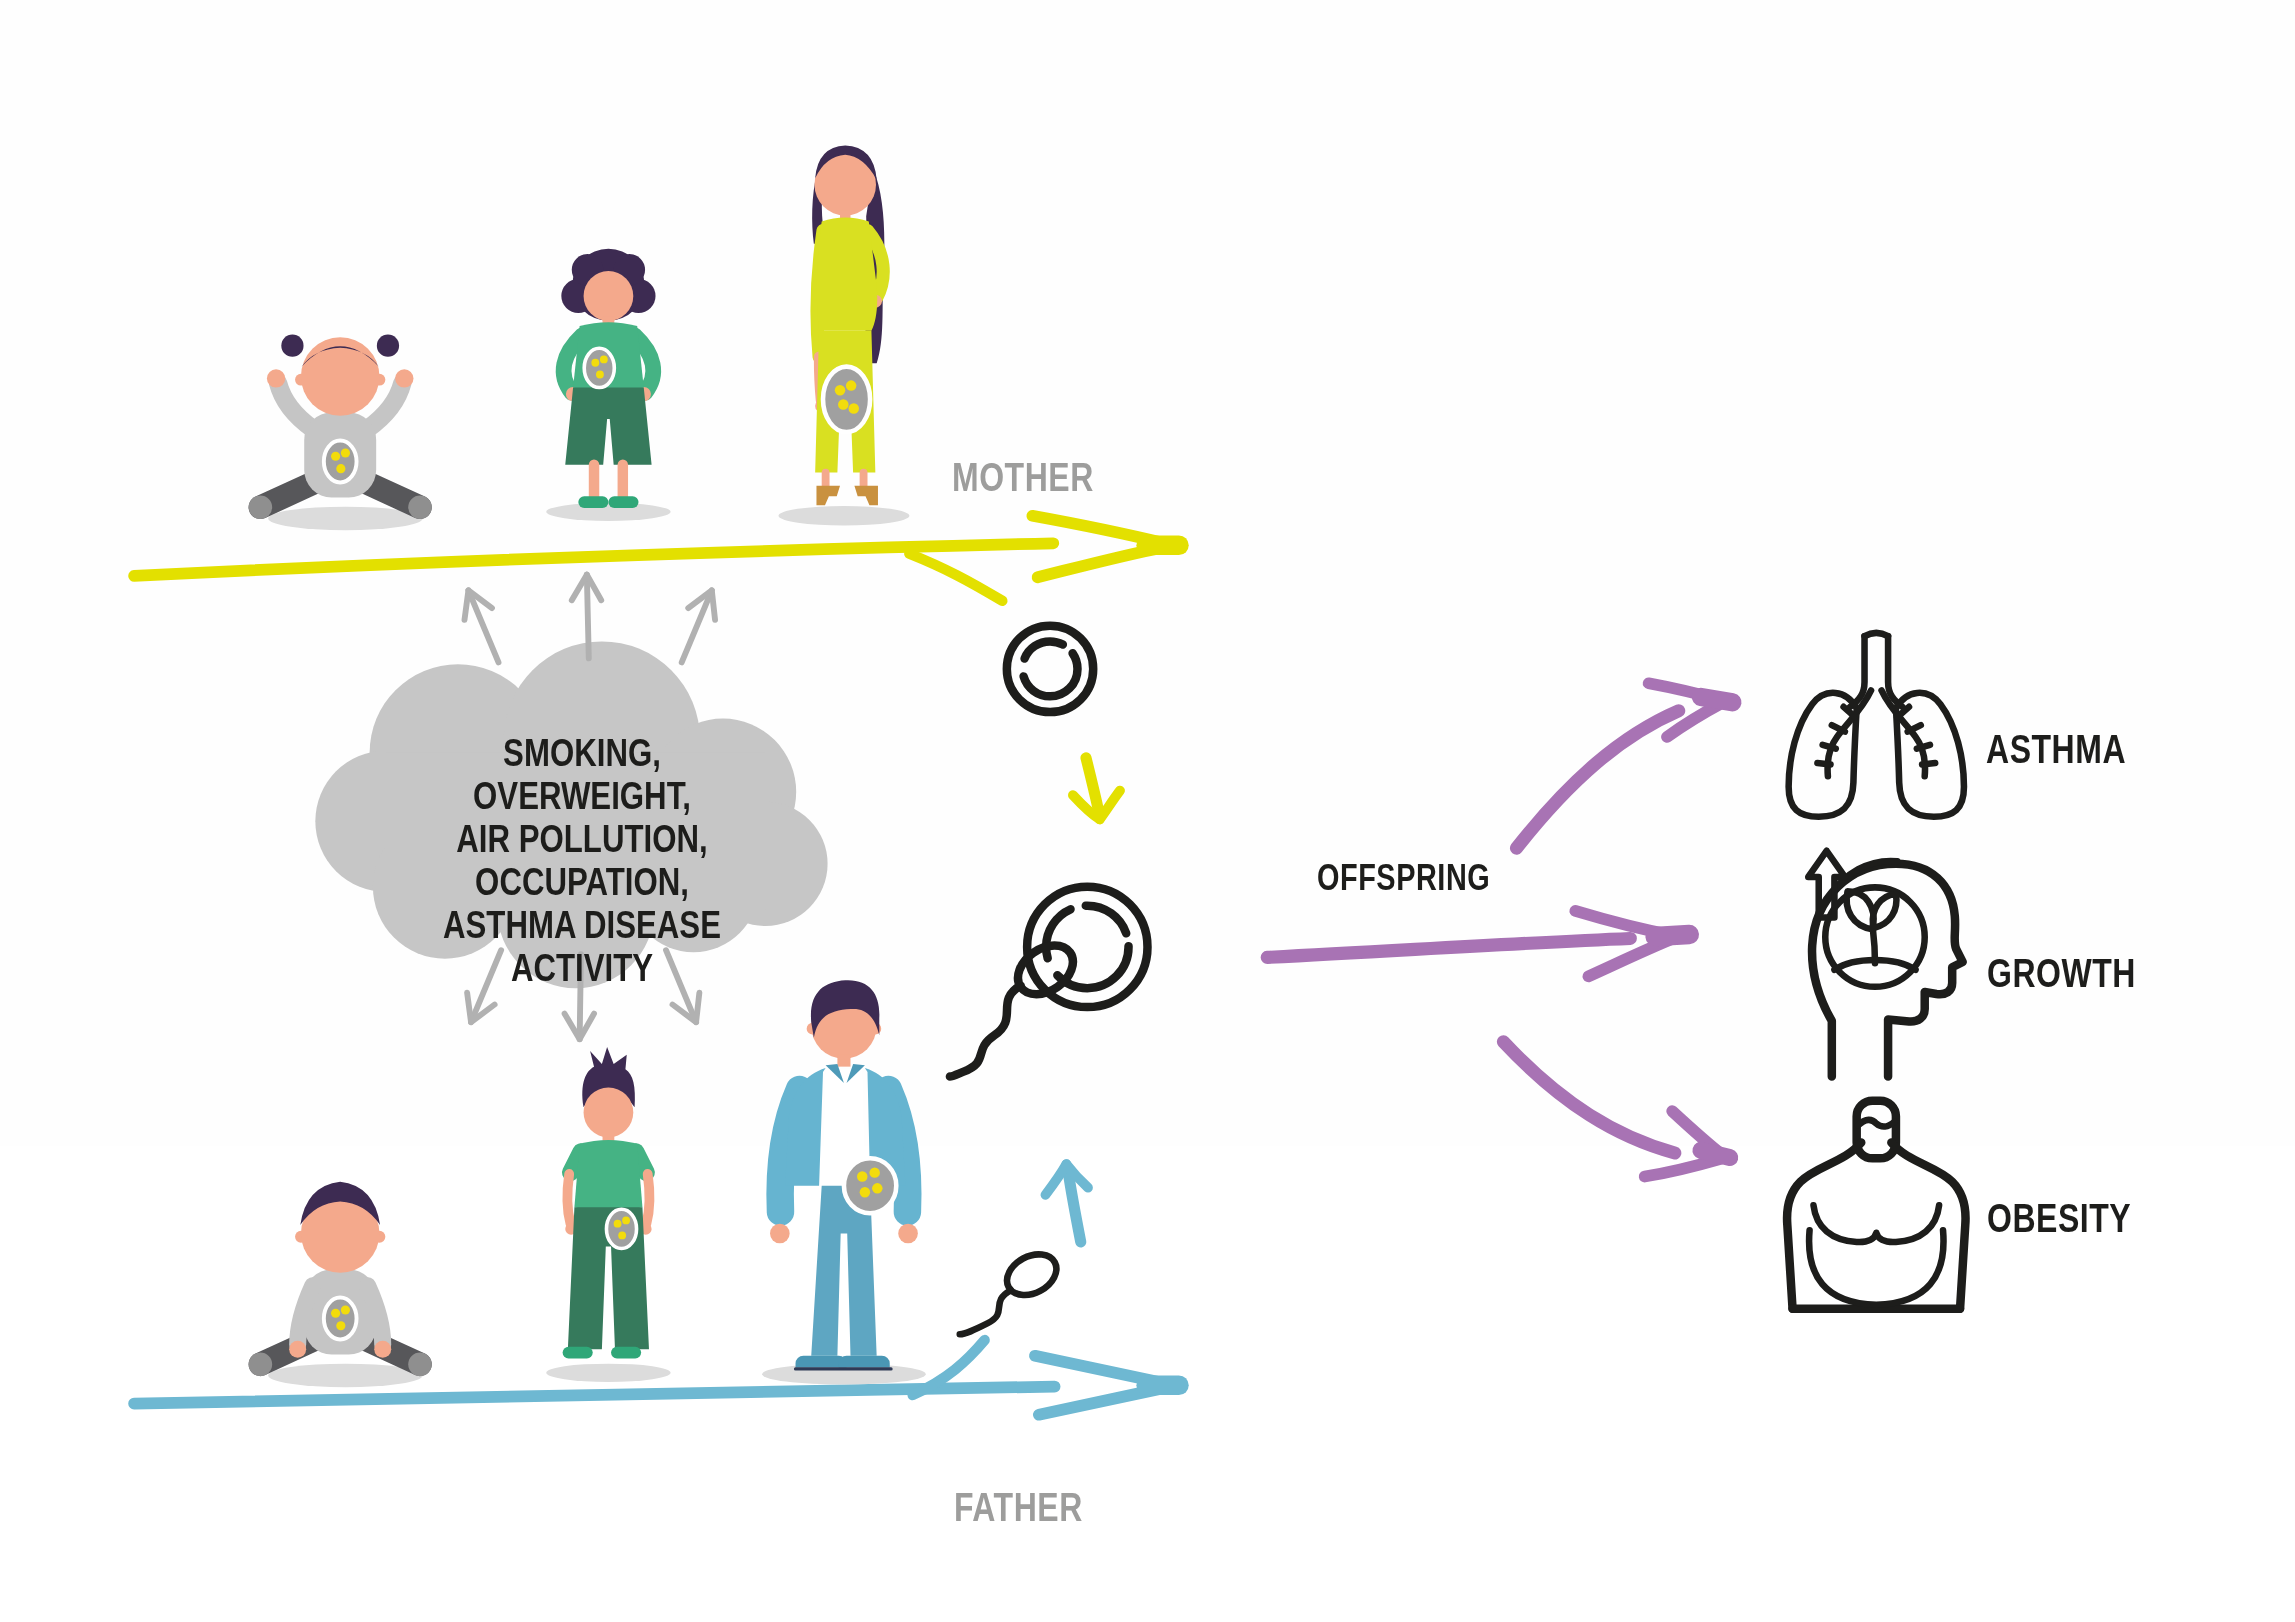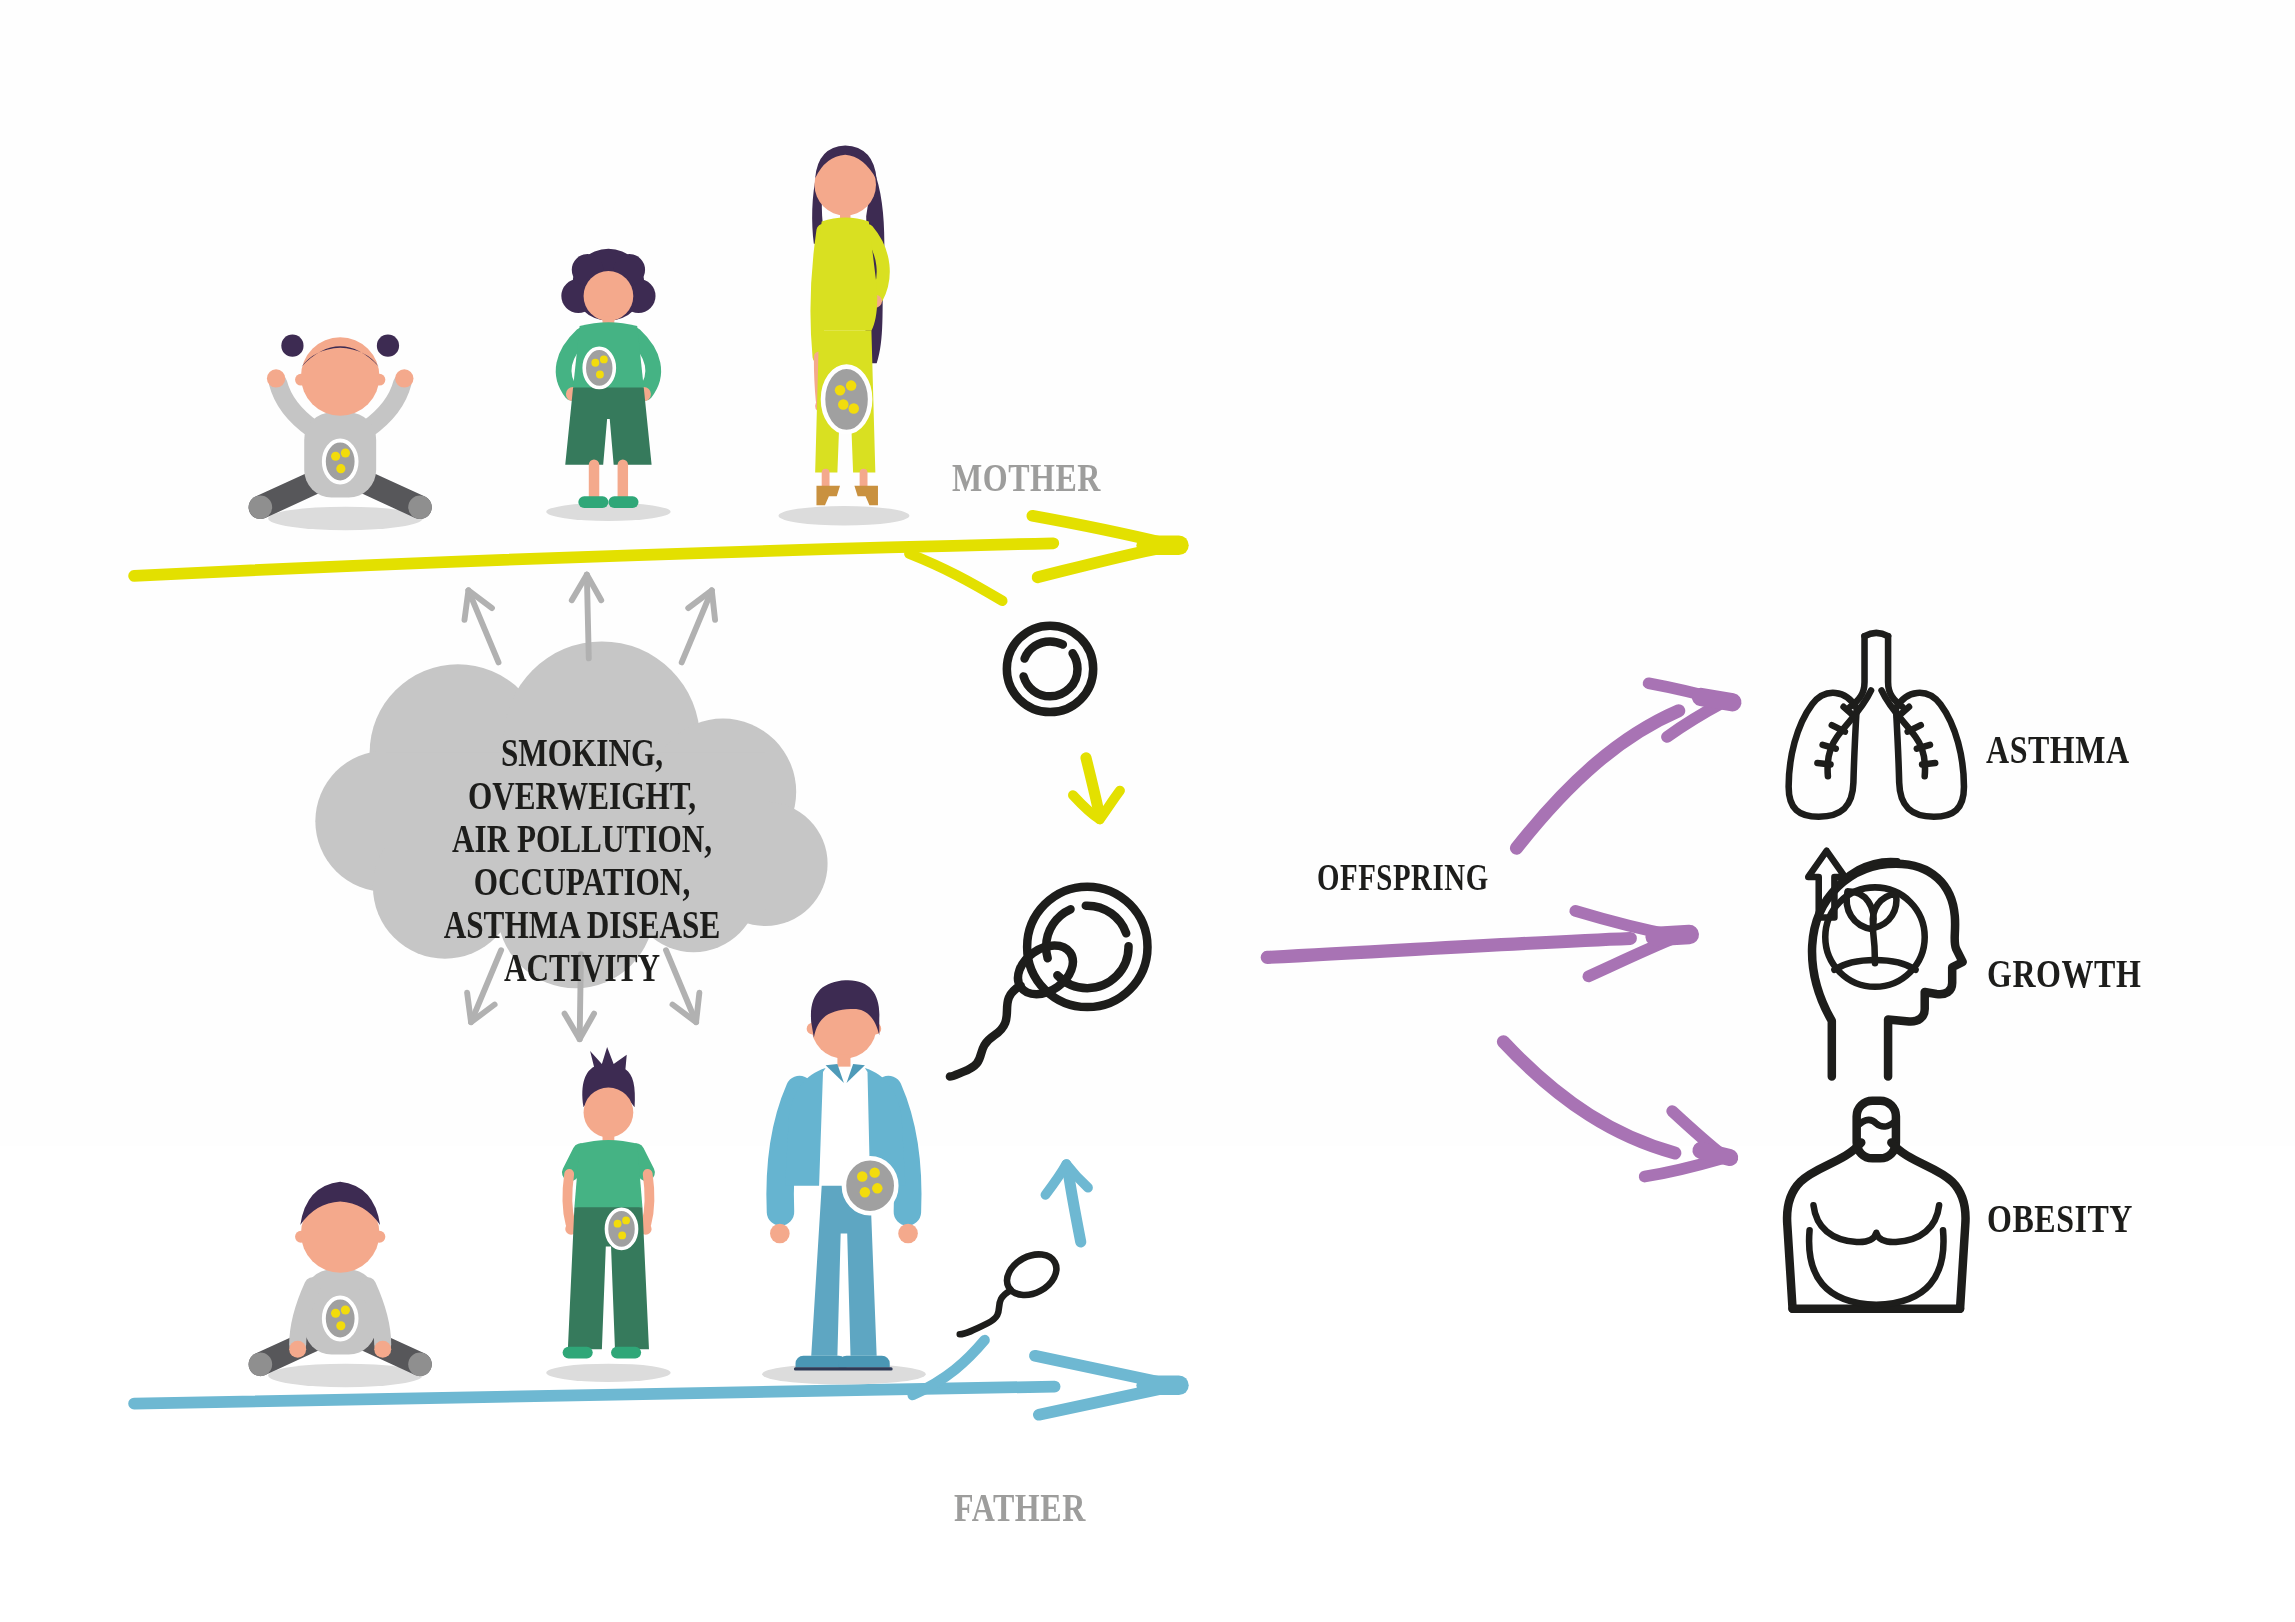--- a/index.html
+++ b/index.html
@@ -1,16 +1,16 @@
 <!DOCTYPE html>
 <html style="--mother-timeline: #e3e000; --father-timeline: #6eb8d2; --offspring-arrows: #a873b4; --exposure-cloud: #c6c6c6; --exposure-arrows: #b1b1b1; --parent-labels: #9d9d9c; --dark-text: #1d1d1b; --outline-icons: #1d1d1b; --germ-cell-fill: #a0a0a0; --germ-cell-dots: #f2dc0c; --skin: #f4a98c; --hair: #3d2b52; --girl-top-green: #45b384; --girl-pants-green: #367a5c; --shoe-green: #2fa778; --woman-outfit-yellow: #d9e021; --heel-tan: #c9913f; --baby-outfit-gray: #c5c5c5; --baby-pants-gray: #57575a; --man-jacket-blue: #66b4d0; --man-jeans-blue: #5ea6c2; --man-collar-blue: #4e9ab8; --man-shoe-blue: #4a97b5; --shadow-gray: #dcdcdc;font-size:10.5px"><head>
 <meta charset="utf-8">
 <style>
   html,body{margin:0;padding:0;background:#ffffff;width:2295px;height:1623px;overflow:hidden;}
-  .canvas{position:relative;width:2295px;height:1146px;background:#fefefe;font-family:Liberation Serif, serif;}
+  .canvas{position:relative;width:2295px;height:1146px;background:#fefefe;font-family:Liberation Sans, sans-serif;}
   svg{position:absolute;left:0;top:0;}
   .lbl{position:absolute;font-weight:700;letter-spacing:0.7px;white-space:nowrap;transform:scaleX(0.78);transform-origin:left center;line-height:1;}
   .parent-lbl{font-size:41px;color:var(--parent-labels);}
   .offspring-lbl{font-size:37px;color:var(--dark-text);}
   .outcome-lbl{font-size:41px;color:var(--dark-text);}
   .cloud-text{position:absolute;left:353px;top:731px;width:458px;text-align:center;
     font-weight:700;font-size:39px;line-height:43px;color:var(--dark-text);
     transform:scaleX(0.8);transform-origin:center top;letter-spacing:0px;}
   .cloud-text span{display:block;}
   

